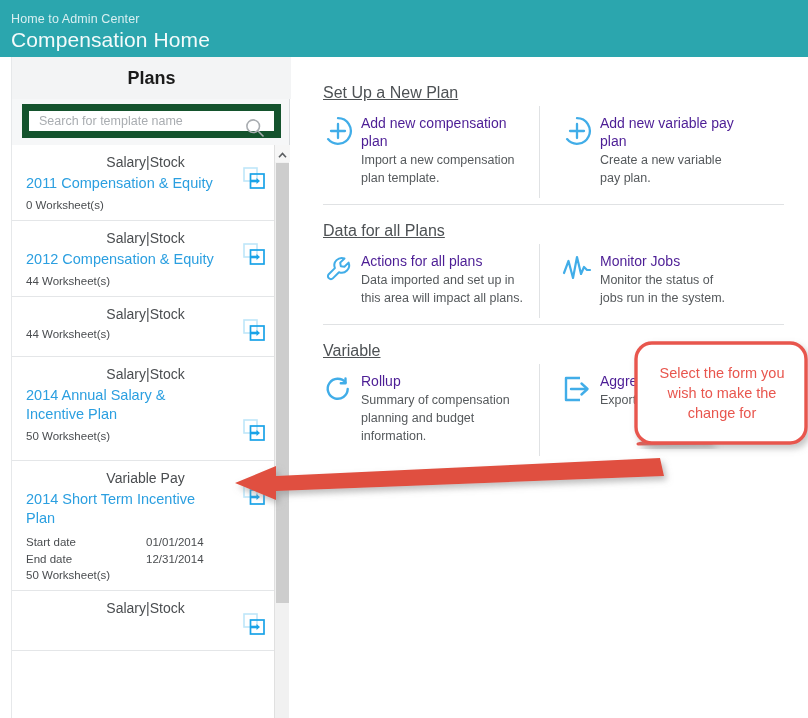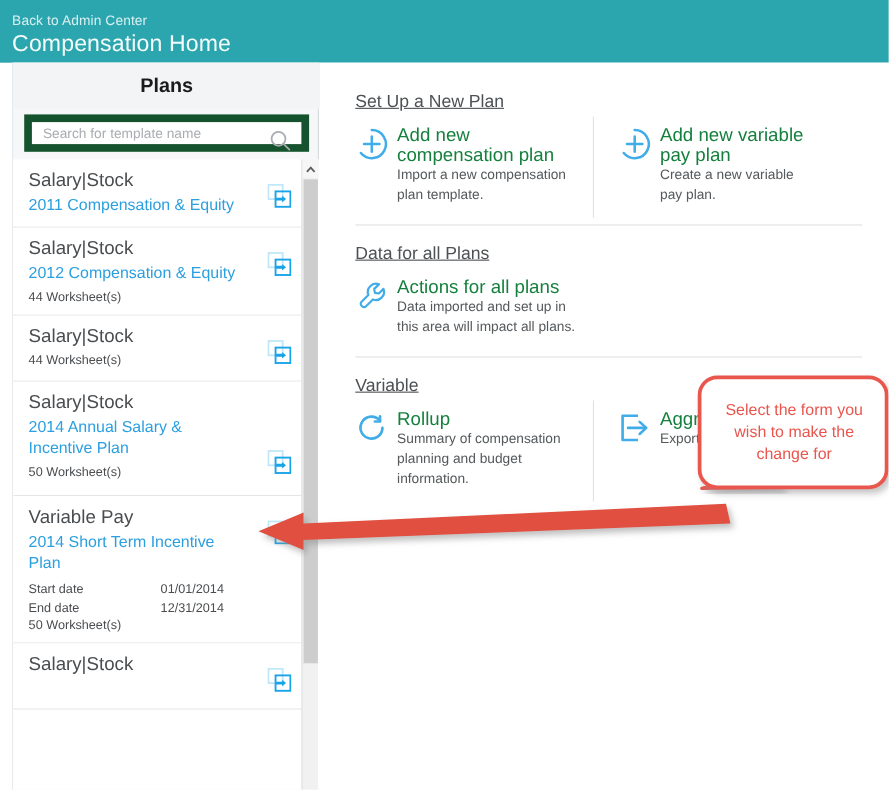--- a/index.html
+++ b/index.html
@@ -60,21 +60,21 @@
     overflow: hidden; background: #ffffff;
   }
   .list-inner { position: absolute; left: 0; top: 0; width: 265px; }
   .plan-card {
     position: relative;
     background: #ffffff;
     border-bottom: 1px solid #e4e6e8;
     padding: 9px 12px 9px 14px;
     min-height: 60px;
   }
-  .plan-type { font-size: 17px; color: #4a4d50; margin-bottom: 4px; }
+  .plan-type { font-size: 14px; color: #4a4d50; margin-bottom: 4px; text-align: center; }
   .plan-name {
     font-size: 14.5px; color: #2b9fe0; line-height: 19px;
     width: 200px; cursor: pointer;
   }
   .plan-meta { font-size: 11.5px; color: #4a4d50; margin-top: 6px; }
   .plan-dates { margin-top: 6px; }
   .date-row { display: flex; font-size: 11.5px; color: #4a4d50; line-height: 17px; }
   .date-lbl { width: 120px; }
   .copy-icon { position: absolute; right: 12px; cursor: pointer; }
 
@@ -109,40 +109,40 @@
     font-size: 16px; color: #4d5154; font-weight: 400;
     margin: 0 0 4px 32px;
     text-decoration: underline;
   }
   .tiles { display: flex; margin-left: 32px; }
   .tile { position: relative; width: 216px; padding: 8px 16px 12px 0; display: flex; }
   .tile + .tile { border-left: 1px solid #e0e2e4; padding-left: 22px; }
   .tile-icon { width: 38px; flex: 0 0 38px; padding-top: 2px; }
   .tile-body { flex: 1; }
   .tile-link {
-    font-size: 17px; color: #15803d; line-height: 18px;
+    font-size: 14px; color: #4c1d95; line-height: 18px;
     cursor: pointer; display: block;
   }
   .tile-desc { font-size: 12.5px; color: #55595c; line-height: 16px; margin-top: 3px; }
   .divider { height: 1px; background: #e0e2e4; margin: 6px 24px 0 32px; }
 
   
   .annot { position: absolute; left: 0; top: 0; width: 808px; height: 718px; pointer-events: none; }
   .callout-text {
     position: absolute; left: 648px; top: 363px; width: 148px;
     text-align: center; font-size: 14.5px; line-height: 20px; color: #e8564e;
   }
 </style>
 </head>
 <body>
 
 <div class="app">
 
   <div class="header">
-    <div class="crumb">Back to Admin Center</div>
+    <div class="crumb">Home to Admin Center</div>
     <div class="title">Compensation Home</div>
   </div>
 
   <div class="plans-panel">
 
     <div class="plans-head">
       <span class="plans-head-title">Plans</span>
     </div>
 
     <div class="search-wrap">
@@ -153,20 +153,21 @@
           <line x1="13.8" y1="13.8" x2="19.5" y2="19.5" stroke="#a9adb1" stroke-width="1.6"></line>
         </svg>
       </span>
     </div>
 
     <div class="list-viewport">
       <div class="list-inner" id="plans-list-inner">
           <div class="plan-card">
             <div class="plan-type">Salary|Stock</div>
             <div class="plan-name">2011 Compensation &amp; Equity</div>
+            <div class="plan-meta">0 Worksheet(s)</div>
             <span class="copy-icon" style="top:22px"><svg width="22" height="22" viewBox="0 0 22 22">
       <rect x="1" y="1" width="13" height="13" fill="none" stroke="#bfe6f9" stroke-width="1.6"></rect>
       <rect x="7.5" y="7" width="13.5" height="14" fill="none" stroke="#19a3e8" stroke-width="1.7"></rect>
       <path d="M8 14 H15" stroke="#19a3e8" stroke-width="2.6"></path>
       <path d="M13.5 11 L17 14 L13.5 17 Z" fill="#19a3e8"></path>
     </svg></span>
           </div>
           <div class="plan-card">
             <div class="plan-type">Salary|Stock</div>
             <div class="plan-name">2012 Compensation &amp; Equity</div>
@@ -284,20 +285,29 @@
         <div class="section" style="margin-top: 17px;">
           <div class="section-title">Data for all Plans</div>
      <div class="tiles">
             <div class="tile">
         <span class="tile-icon"><svg width="30" height="30" viewBox="0 0 30 30">
       <path d="M21.5 4.5 a7.4 7.4 0 0 0 -9.6 9.6 l-6.2 6.2 a2.6 2.6 0 0 0 0 3.7 l0.4 0.4 a2.6 2.6 0 0 0 3.7 0 l6.2 -6.2 a7.4 7.4 0 0 0 9.6 -9.6 l-4.2 4.2 -3.6 -0.6 -0.6 -3.6 z" fill="none" stroke="#41ade8" stroke-width="2" stroke-linejoin="round"></path>
     </svg></span>
         <span class="tile-body">
           <span class="tile-link">Actions for all plans</span>
           <span class="tile-desc">Data imported and set up in this area will impact all plans.</span>
+        </span>
+      </div>
+            <div class="tile">
+        <span class="tile-icon"><svg width="30" height="30" viewBox="0 0 30 30">
+      <path d="M2 19 L6.5 7 L11 24 L15 3 L19 20 L22 13 L25 16 L28 16" fill="none" stroke="#41ade8" stroke-width="2.2" stroke-linejoin="round" stroke-linecap="round"></path>
+    </svg></span>
+        <span class="tile-body">
+          <span class="tile-link">Monitor Jobs</span>
+          <span class="tile-desc">Monitor the status of jobs run in the system.</span>
         </span>
       </div>
           </div>
      <div class="divider"></div>
         </div>
         <div class="section" style="margin-top: 17px;">
           <div class="section-title">Variable</div>
      <div class="tiles">
             <div class="tile">
         <span class="tile-icon"><svg width="30" height="30" viewBox="0 0 30 30">

